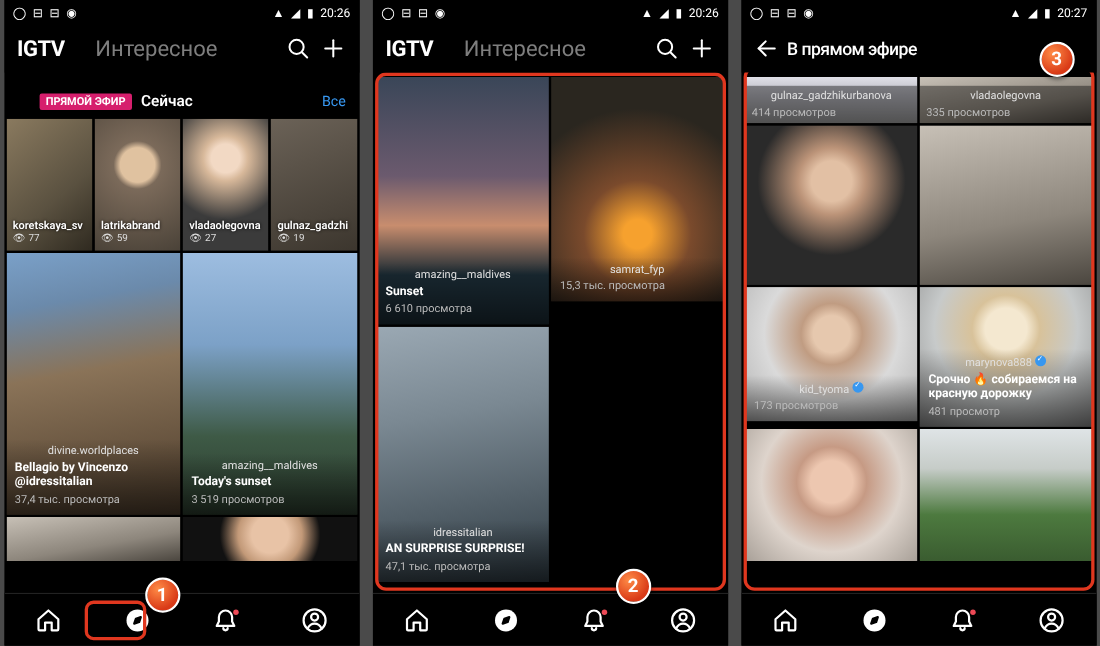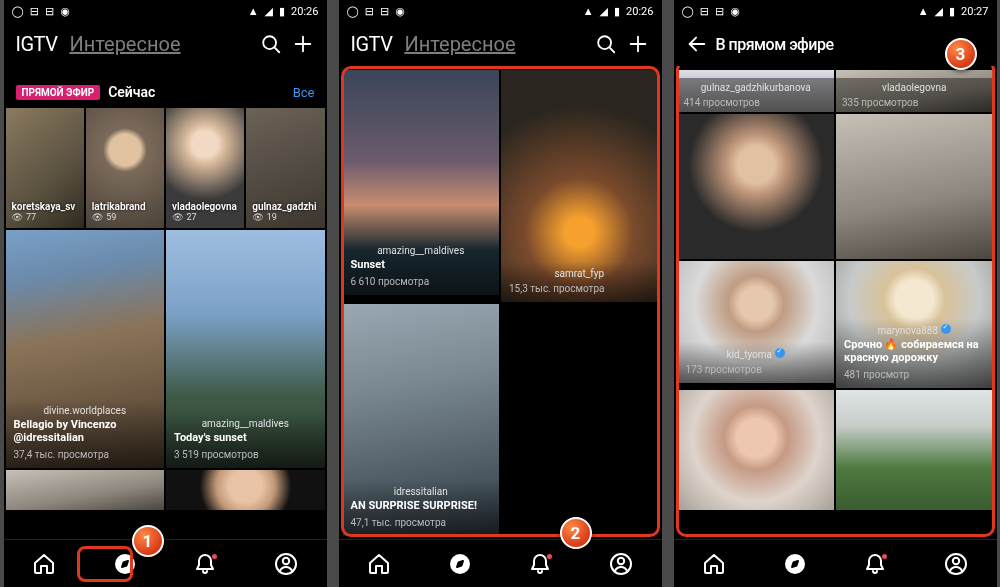--- a/index.html
+++ b/index.html
@@ -38,27 +38,27 @@
   .status-left span, .status-right span { display:inline-flex; align-items:center; }
   
   .header {
     height: 44px;
     background: #000;
     display: flex;
     align-items: center;
     padding: 0 12px;
     gap: 8px;
   }
-  .header-title { color: #fff; font-weight: 400; font-size: 20px; letter-spacing: -0.5px; }
-  .header-sub { color: #7e7e7e; font-size: 20px; margin-left: 4px; text-decoration: underline; }
+  .header-title { color: #fff; font-weight: 700; font-size: 20px; letter-spacing: -0.5px; }
+  .header-sub { color: #7e7e7e; font-size: 20px; margin-left: 20px; }
   .header-spacer { flex: 1; }
   .header-icon { color: #fff; width: 24px; height: 24px; display:flex; align-items:center; justify-content:center; }
   .back-arrow { color:#fff; width:22px; }
   
-  .live-row-head { display:flex; align-items:center; padding: 18px 12px 8px 12px; gap:8px; }
+  .live-row-head { display:flex; align-items:center; padding: 18px 12px 8px 12px; gap:8px;margin-left:20px; }
   .live-badge { background:#d61f6d; color:#fff; font-size:10px; font-weight:700; padding:2px 6px; border-radius:2px; }
   .live-now { color:#fff; font-size:14px; font-weight:600; }
   .live-all { color:#3797f0; font-size:13px; margin-left:auto; }
   .live-strip { display:flex; gap:2px; padding:0 2px; }
   .live-card {
     flex:1; height:120px; position:relative; overflow:hidden;
     display:flex; align-items:flex-end;
   }
   .live-card .bg { position:absolute; inset:0; }
   .live-card .label { position:relative; padding:4px 6px 6px 6px; font-size:10px; color:#fff; width:100%;}
@@ -307,21 +307,21 @@
   <div class="content" style="padding:4px">
     <div class="grid">
       <div class="tile" style="height:225px">
         <div class="bg bg-sunset"></div>
         <div class="overlay">
           <div class="user">amazing__maldives</div>
           <div class="title">Sunset</div>
           <div class="views">6 610 просмотра</div>
         </div>
       </div>
-      <div class="tile" style="height:232px">
+      <div class="tile" style="height:204px">
         <div class="bg bg-cake"></div>
         <div class="overlay">
           <div class="user">samrat_fyp</div>
           <div class="views">15,3 тыс. просмотра</div>
         </div>
       </div>
       <div class="tile" style="height:232px">
         <div class="bg bg-office"></div>
         <div class="overlay">
           <div class="user">idressitalian</div>

